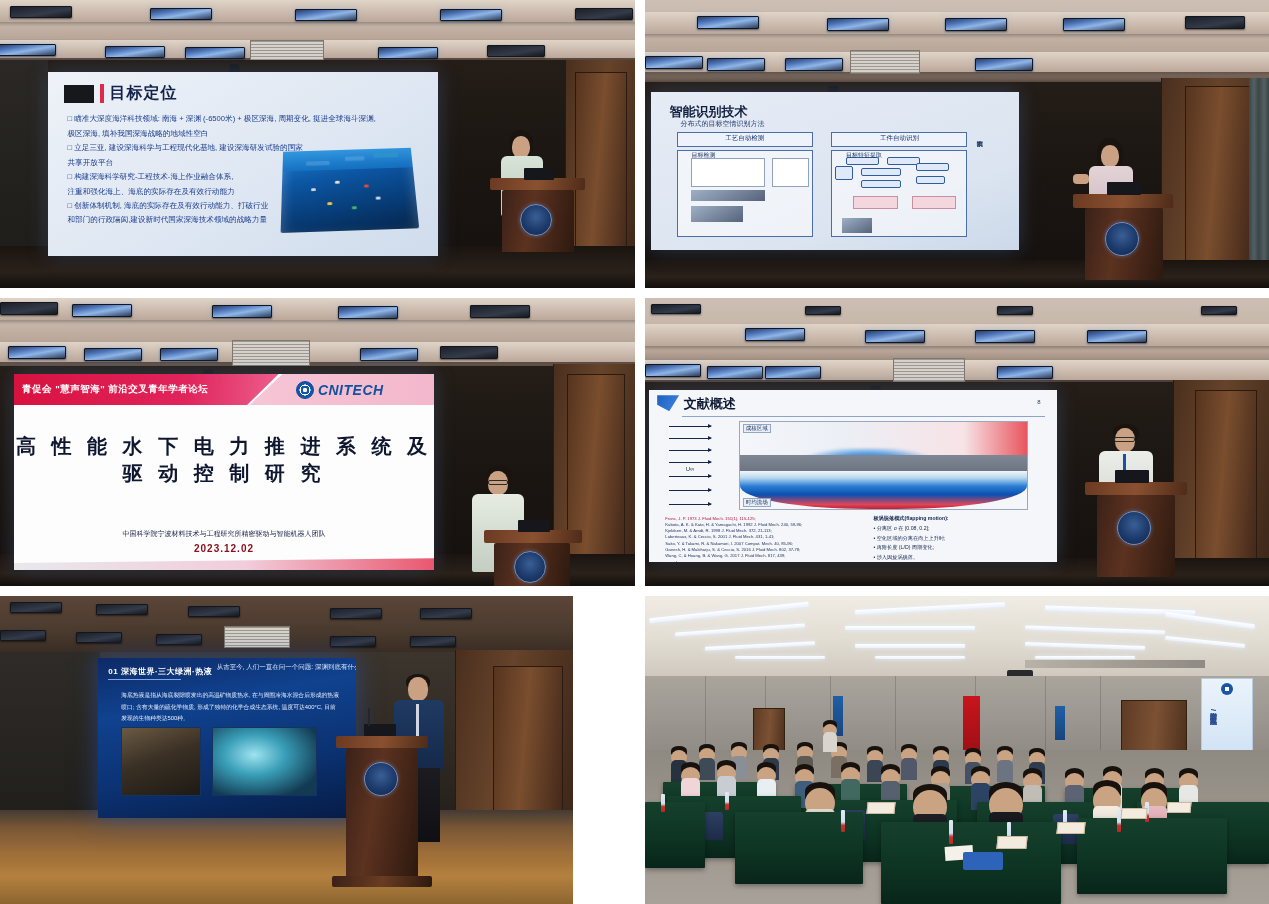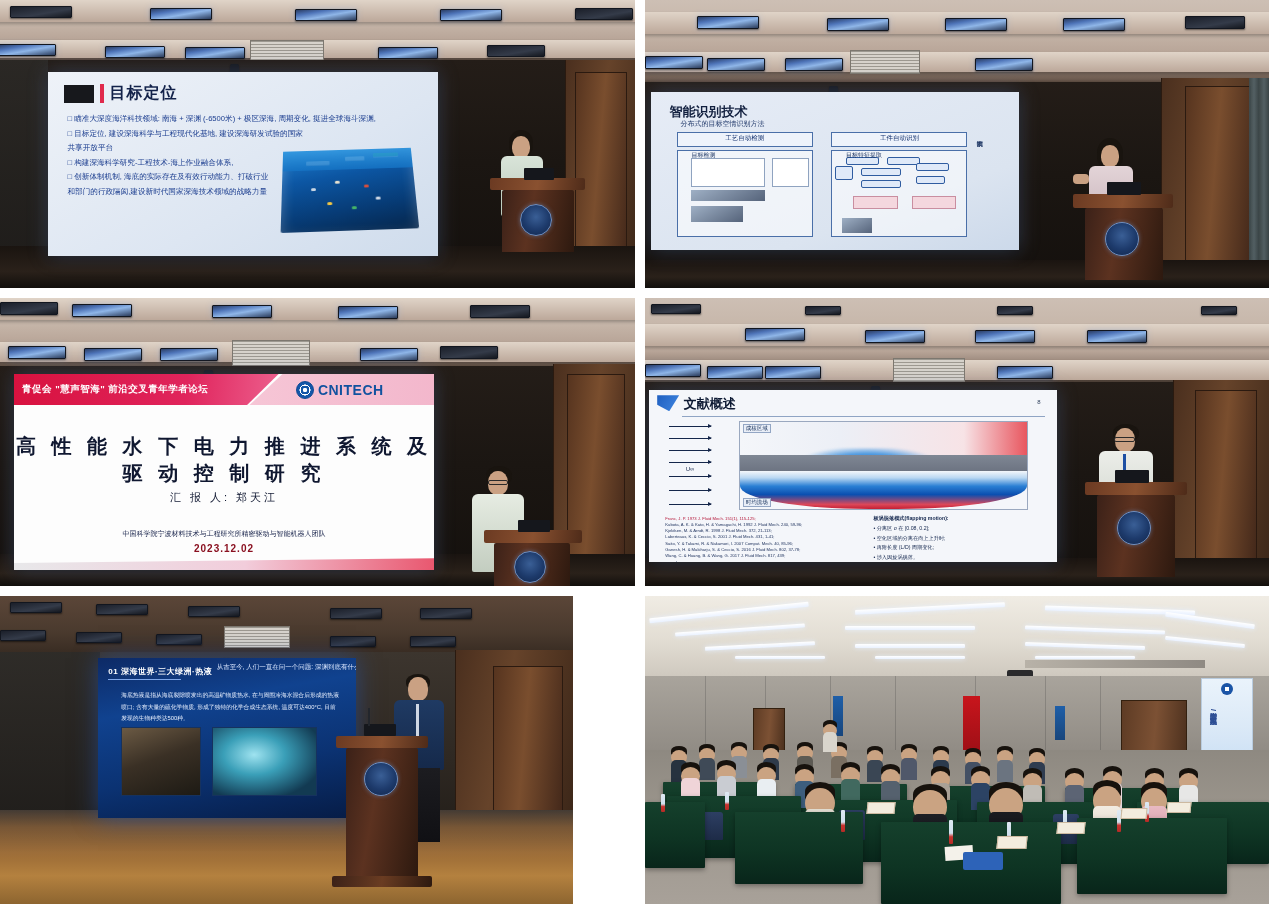--- a/index.html
+++ b/index.html
@@ -140,21 +140,21 @@
     display:flex; align-items:center;
   }
   .s3-banner span {
     color:#fff; font-weight:bold; font-size:9.5px; padding-left:8px; letter-spacing:.5px; white-space:nowrap;
   }
   .s3-side {
     position:absolute; right:0; top:0; width:44%; height:16%;
     background: linear-gradient(95deg,#f6c6d6 0%,#f3b7cc 100%);
     clip-path: polygon(18% 0, 100% 0, 100% 100%, 0 100%);
   }
-  .s3-logo { position:absolute; right:12%; top:3.5%; display:flex; align-items:center; gap:4px; }
+  .s3-logo { position:absolute; right:12%; top:3.5%; display:flex; align-items:center; gap:4px;font-style:italic; }
   .s3-logo-mark {
     width:18px;height:18px;border-radius:50%;
     background: radial-gradient(circle at 50% 50%, #ffffff 0 18%, #1356a8 20% 38%, #ffffff 40% 48%, #1356a8 50% 100%);
     border:1.5px solid #0e4893;
   }
   .s3-logo-text { font-size:14px; font-weight:bold; color:#11529f; letter-spacing:.5px; }
   .s3-t1 { position:absolute; left:0; right:0; top:30%; text-align:center; font-size:20px; font-weight:bold; color:#0f1730; letter-spacing:5px; }
   .s3-t2 { position:absolute; left:0; right:0; top:44%; text-align:center; font-size:20px; font-weight:bold; color:#0f1730; letter-spacing:5px; }
   .s3-t3 { position:absolute; left:0; right:0; top:59%; text-align:center; font-size:11px; color:#121a33; letter-spacing:3px; }
   .s3-org { position:absolute; left:0; right:0; top:79%; text-align:center; font-size:7px; color:#17224a; }
@@ -287,23 +287,25 @@
 
       <div class="screen" style="left:48px;top:72px;width:390px;height:184px;">
         <div class="s1">
           <div class="s1-titlebar">
             <span class="s1-blk"></span>
             <span class="s1-bar"></span>
             <span class="s1-title">目标定位</span>
           </div>
           <div class="s1-body">
             <div class="s1-line">□ 瞄准大深度海洋科技领域: 南海 + 深渊 (-6500米) + 极区深海, 周期变化, 挺进全球海斗深渊,</div>
-            <div class="s1-line">□ 目标定位, 建设深海科学与工程现代化基地, 建设深海研发试验的国家</div>
+            <div class="s1-line">极区深海, 填补我国深海战略的地域性空白</div>
+            <div class="s1-line">□ 立足三亚, 建设深海科学与工程现代化基地, 建设深海研发试验的国家</div>
             <div class="s1-line">共享开放平台</div>
             <div class="s1-line">□ 构建深海科学研究-工程技术-海上作业融合体系,</div>
+            <div class="s1-line">注重和强化海上、海底的实际存在及有效行动能力</div>
             <div class="s1-line">□ 创新体制机制, 海底的实际存在及有效行动能力、打破行业</div>
             <div class="s1-line">和部门的行政隔阂,建设新时代国家深海技术领域的战略力量</div>
           </div>
           <div class="cube">
             <div class="boat" style="left:18%;top:14%;width:24px;"></div>
             <div class="boat" style="left:48%;top:10%;width:20px;"></div>
             <div class="boat" style="left:70%;top:6%;width:26px;background:#2ec27e;"></div>
             <div class="dot-sub" style="left:22%;top:48%;background:#c9d6e4;"></div>
             <div class="dot-sub" style="left:40%;top:40%;background:#e8e2d0;"></div>
             <div class="dot-sub" style="left:62%;top:46%;background:#d94f3d;"></div>
@@ -418,21 +420,20 @@
           <div class="s3-side"></div>
           <div class="s3-banner">
             <span>青促会 "慧声智海" 前沿交叉青年学者论坛</span>
           </div>
           <div class="s3-logo">
             <span class="s3-logo-mark"></span>
             <span class="s3-logo-text">CNITECH</span>
           </div>
           <div class="s3-t1">高 性 能 水 下 电 力 推 进 系 统 及</div>
           <div class="s3-t2">驱 动 控 制 研 究</div>
-          <div class="s3-t3">汇 报 人:  郑天江</div>
           <div class="s3-org">中国科学院宁波材料技术与工程研究所精密驱动与智能机器人团队</div>
           <div class="s3-date">2023.12.02</div>
           <div class="s3-foot"></div>
         </div>
       </div>
 
       <div class="person" style="left:470px;top:168px;width:62px;height:120px;">
         <div class="hair" style="left:16px;top:0;width:26px;height:18px;"></div>
         <div class="head" style="left:18px;top:5px;width:20px;height:24px;"></div>
         <div style="position:absolute;left:18px;top:14px;width:20px;height:5px;border:1px solid #2a2a2a;border-radius:2px;"></div>

